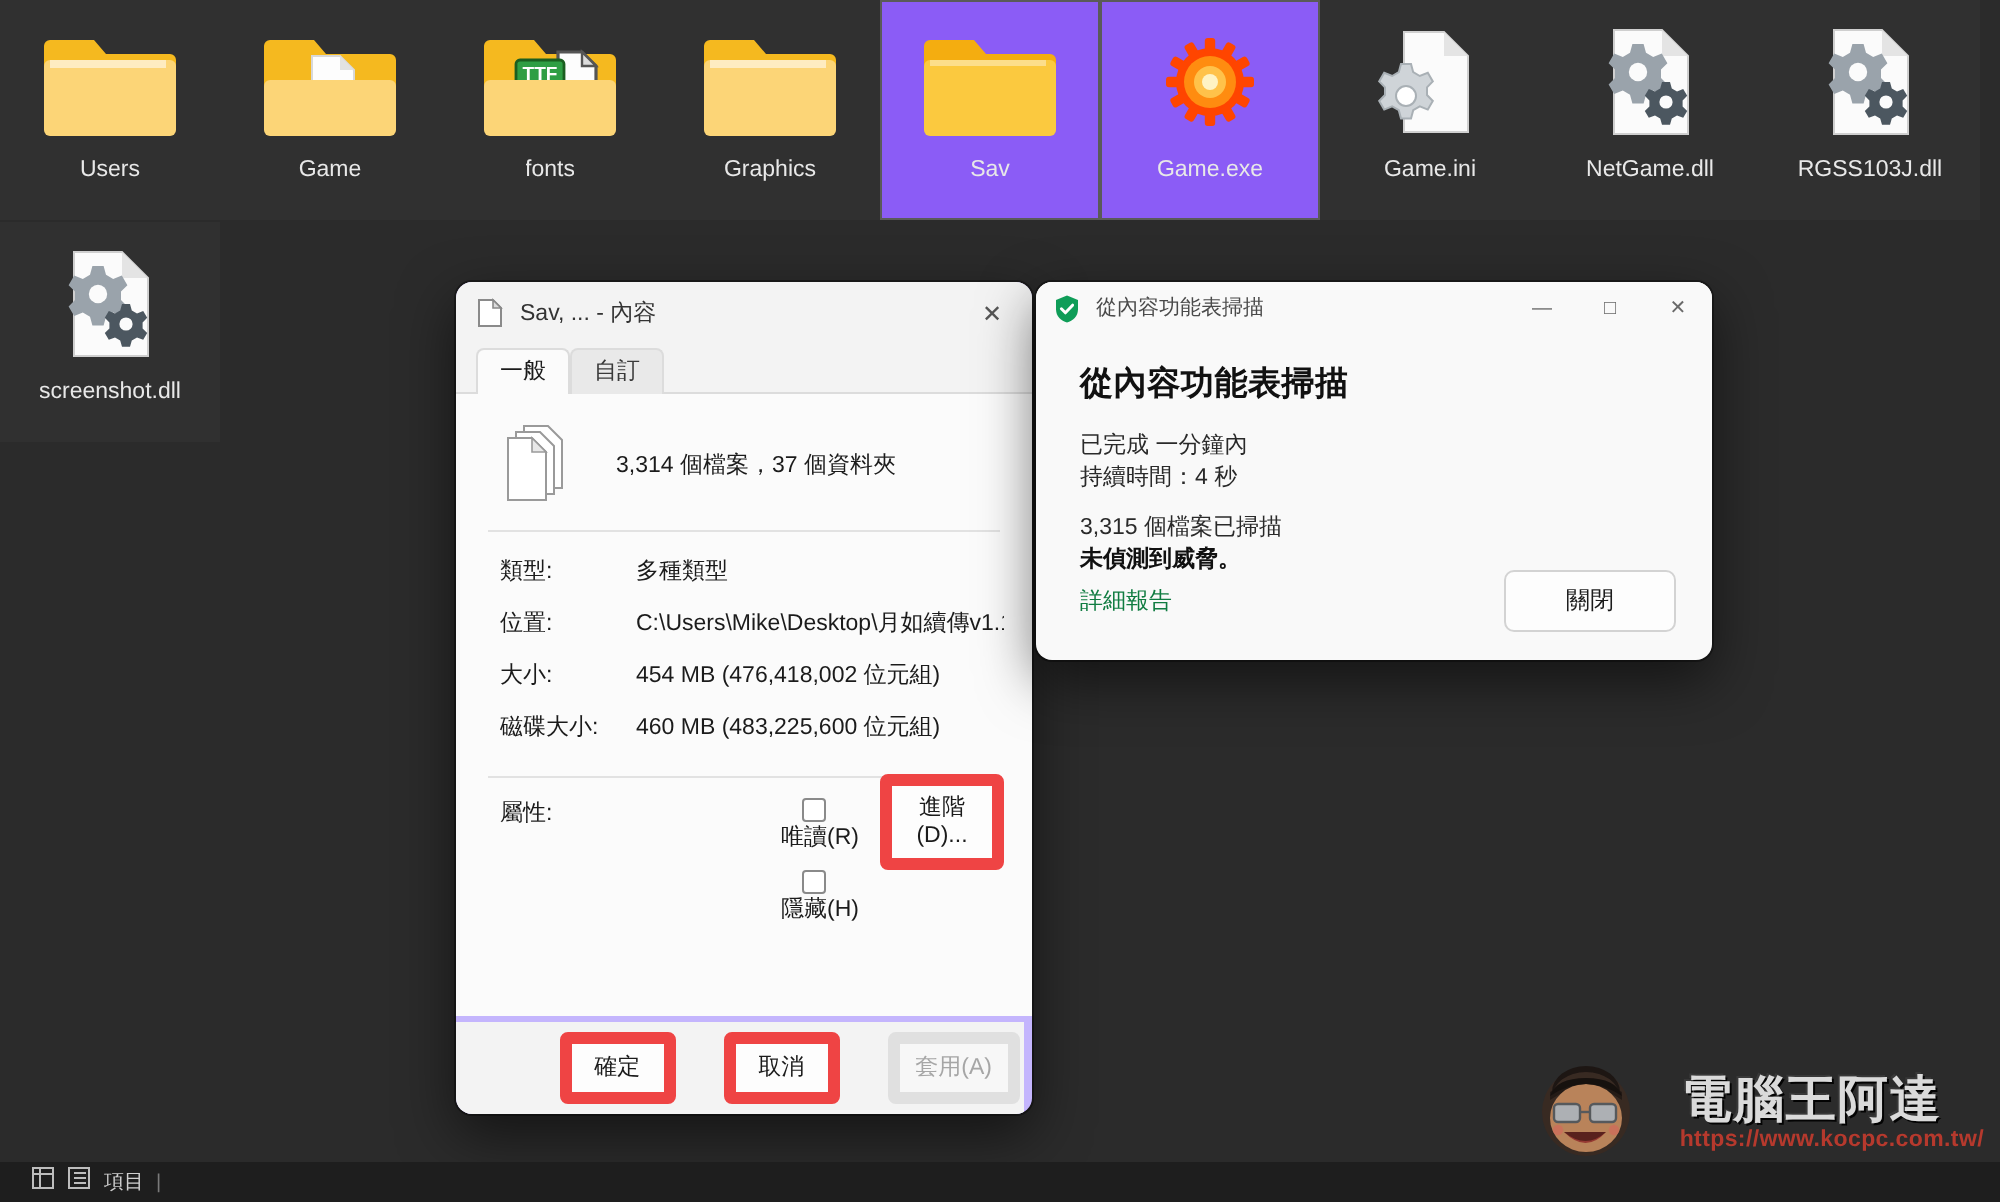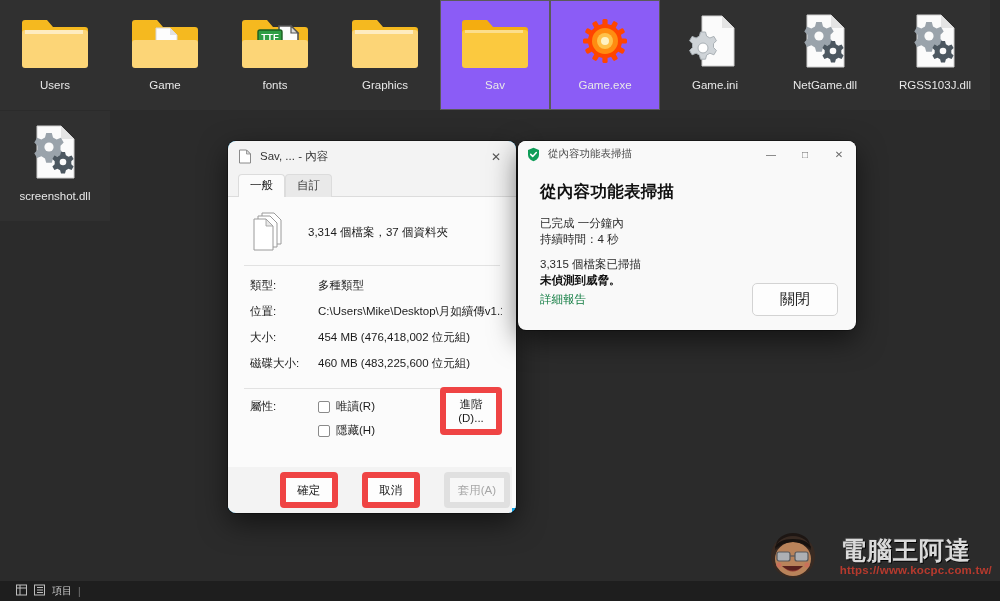--- a/index.html
+++ b/index.html
@@ -68,22 +68,22 @@
     white-space: nowrap;
     text-overflow: ellipsis;
   }
 
   
   #props-window {
     position: absolute;
     left: 228px;
     top: 141px;
     width: 288px;
-    height: 372px;
-    background: #0ea5e9;
+    height: 416px;
+    background: #c4b5fd;
     border-radius: 8px;
     box-shadow: 0 10px 28px rgba(0,0,0,0.55), 0 0 0 1px rgba(0,0,0,0.35);
     overflow: hidden;
     font-size: 11.5px;
     color: #1b1b1b;
   }
   #props-window .titlebar {
     height: 31px;
     display: flex;
     align-items: center;
@@ -211,20 +211,21 @@
     margin-left: 8px;
   }
   .attr-block .checks {
     flex: 1;
   }
   .chkrow {
     display: flex;
     align-items: center;
     margin-bottom: 9px;
     font-size: 11.5px;
+    flex-direction: column;
   }
   .chkbox {
     width: 10px;
     height: 10px;
     border: 1px solid #8a8a8a;
     background: #fff;
     border-radius: 2px;
     margin-right: 6px;
     flex: 0 0 auto;
   }
@@ -347,21 +348,21 @@
     bottom: 14px;
     display: flex;
     align-items: center;
     justify-content: space-between;
   }
   #scan-window .link {
     font-size: 11.5px;
     color: #107c41;
   }
   #scan-window .close-btn {
-    font-size: 15px;
+    font-size: 12px;
     background: #fdfdfd;
     border: 1px solid #d3d3d3;
     border-radius: 5px;
     padding: 6px 0;
     width: 84px;
     text-align: center;
     color: #1b1b1b;
   }
 
   

